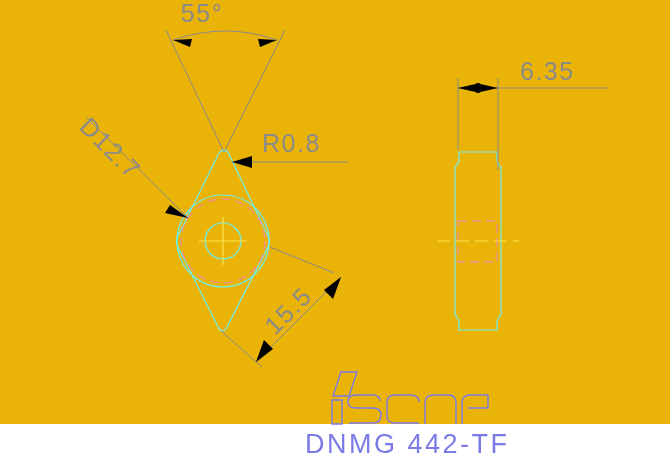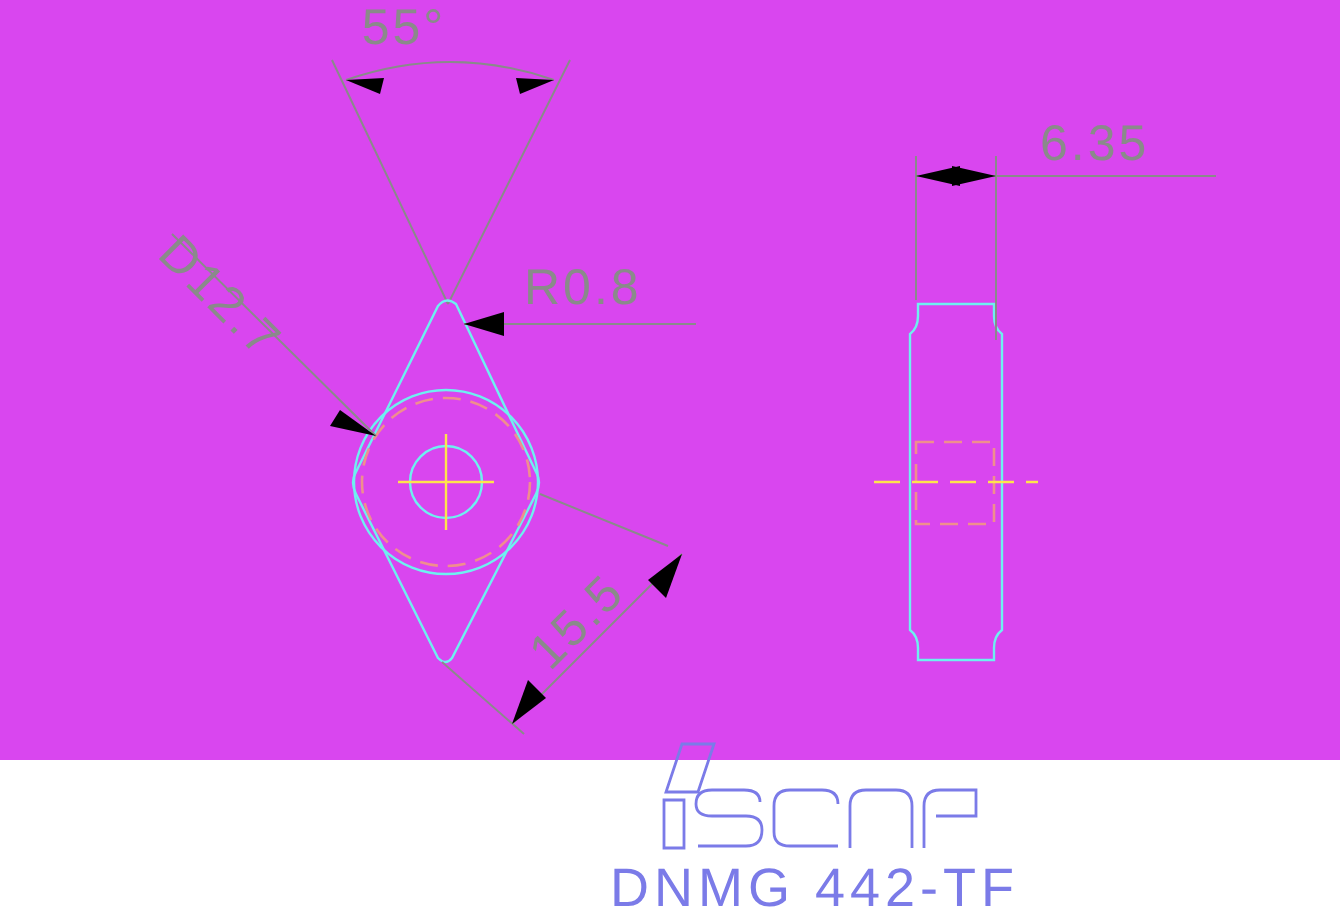--- a/index.html
+++ b/index.html
@@ -9,22 +9,22 @@
   }
   body {
     width: 670px;
     height: 460px;
     overflow: hidden;
     font-family: "Liberation Sans", sans-serif;
   }
   #drawing-root {
     position: relative;
     width: 670px;
-    height: 380px;
-    background: #d946ef;
+    height: 424px;
+    background: #eab308;
   }
   svg#cad {
     display: block;
     width: 670px;
     height: 460px;
   }
   .dim-text {
     font-family: "Liberation Sans", sans-serif;
     font-size: 25px;
     letter-spacing: 1.5px;

